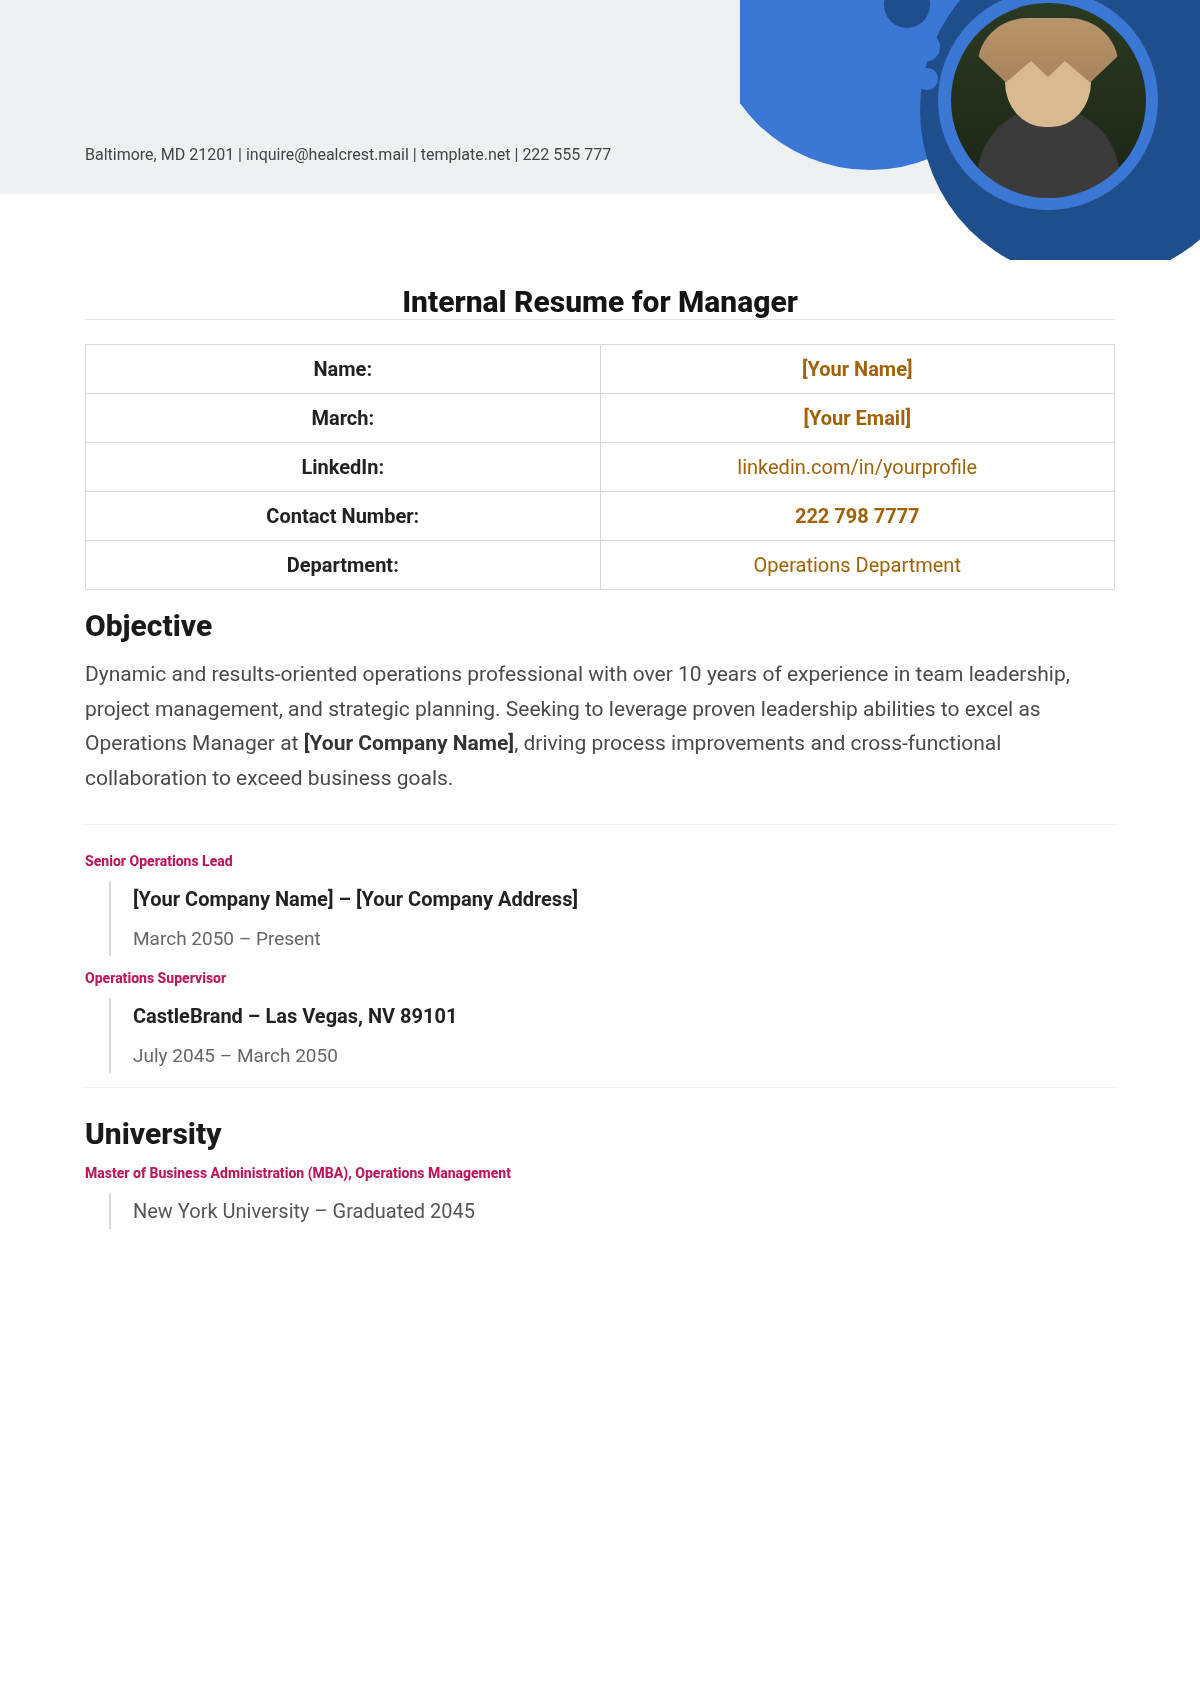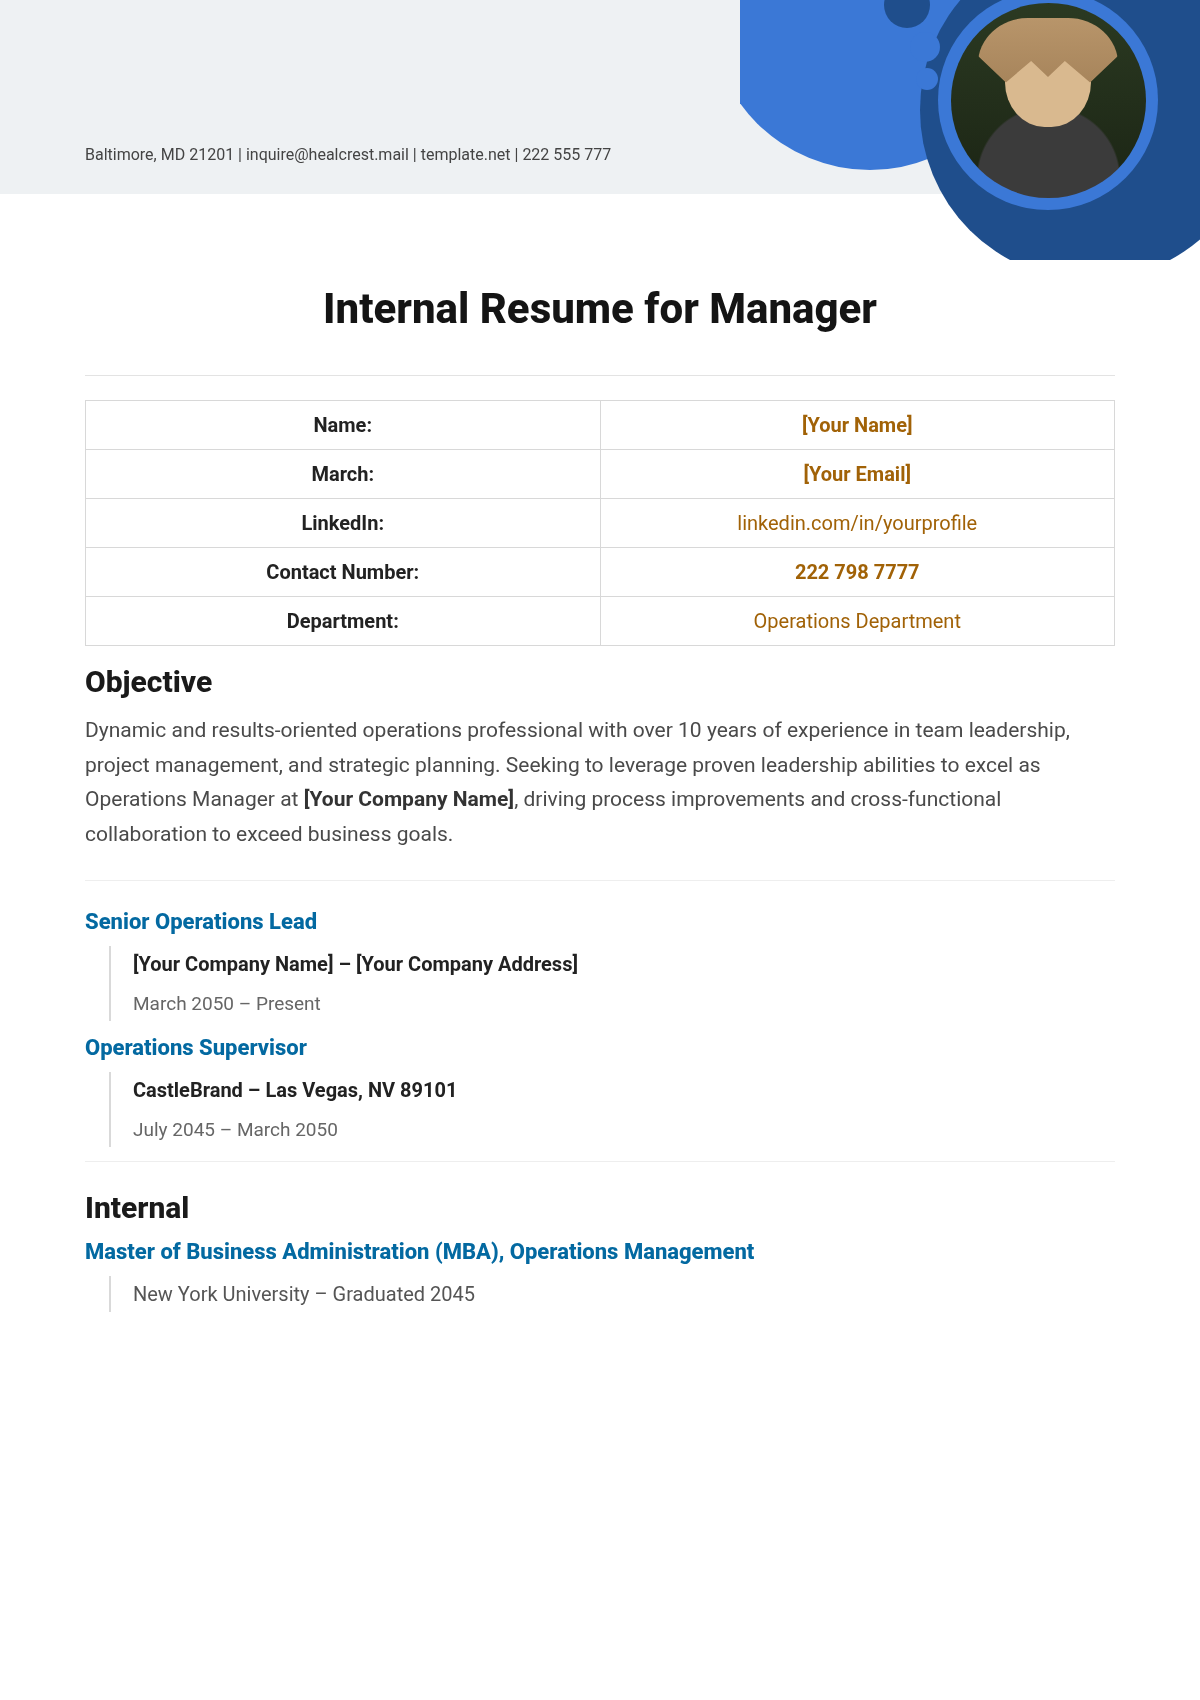--- a/index.html
+++ b/index.html
@@ -79,24 +79,23 @@
     background: linear-gradient(#b8956a,#9c7a52);
     border-radius:50% 50% 60% 60% / 60% 60% 80% 80%;
     clip-path: polygon(0 0,100% 0,100% 35%,80% 60%,62% 40%,50% 55%,38% 40%,20% 60%,0 35%);
   }
 
   .page {
     padding: 90px 85px 40px 85px;
   }
   h1.title {
     text-align: center;
-    font-size: 42px;
+    font-size: 30px;
     font-weight: 800;
     color: #141414;
-    margin-bottom: 42px;
   }
   hr.thin { border:none; border-top:1px solid #e3e3e3; margin: 0 0 24px 0; }
 
   table.info {
     width: 100%;
     border-collapse: collapse;
     margin-bottom: 18px;
   }
   table.info td {
     border: 1px solid #d8d8d8;
@@ -121,23 +120,23 @@
     font-size: 21px;
     line-height: 1.65;
     color: #4a4a4a;
     margin-bottom: 28px;
   }
   p.body b { font-weight:700; color:#333; }
 
   hr.sep { border:none; border-top:1px solid #eee; margin: 14px 0 28px 0; }
 
   .job-title {
-    font-size: 22px;
+    font-size: 14px;
     font-weight: 800;
-    color: #0369a1;
+    color: #be185d;
     margin: 8px 0 12px 0;
   }
   .job-block {
     border-left: 2px solid #d9d9d9;
     margin-left: 24px;
     padding: 6px 0 6px 22px;
     margin-bottom: 14px;
   }
   .job-company {
     font-size: 20px;
@@ -214,19 +213,19 @@
       </div>
       <div class="job-title">Operations Supervisor</div>
       <div class="job-block">
         <div class="job-company"><span class="strong">CastleBrand –</span><span class="strong" style="font-weight: 700;"> Las Vegas, NV 89101</span></div>
         <div class="job-dates">July 2045 – March 2050</div>
       </div>
     </div>
 
   <hr class="sep">
 
-  <h2 class="section">Internal</h2>
+  <h2 class="section">University</h2>
   <div class="job-title">Master of Business Administration (MBA), Operations Management</div>
   <div class="job-block">
     <div class="edu-school">New York University – Graduated 2045</div>
   </div>
 
 </div>
 
 </body></html>

